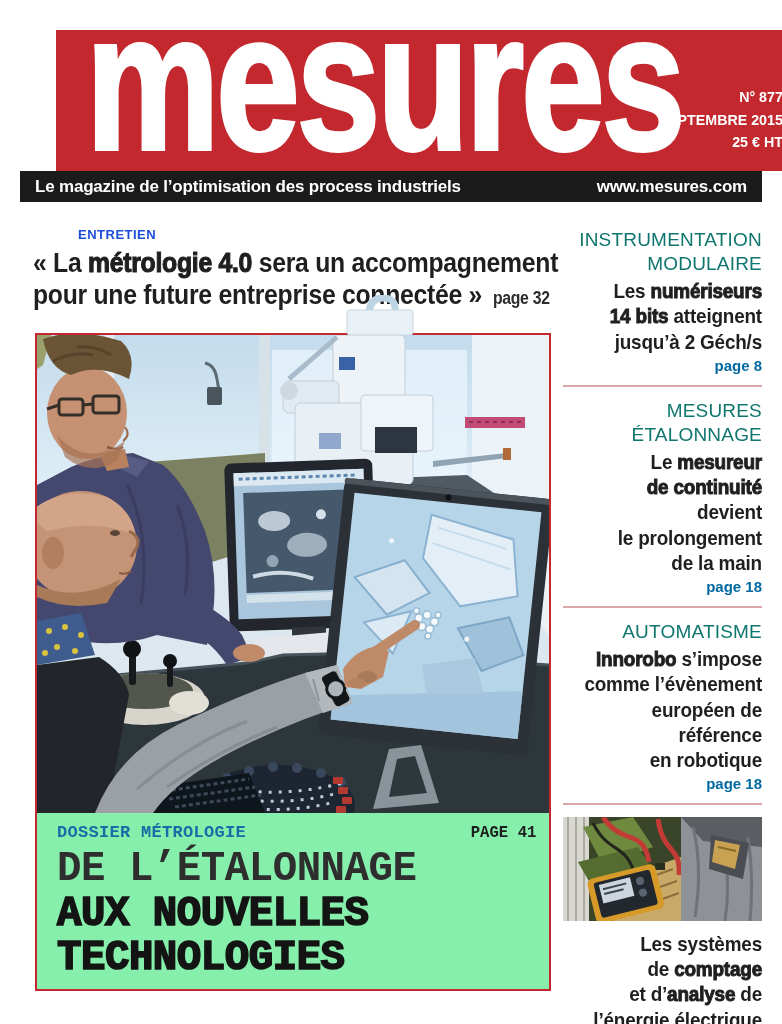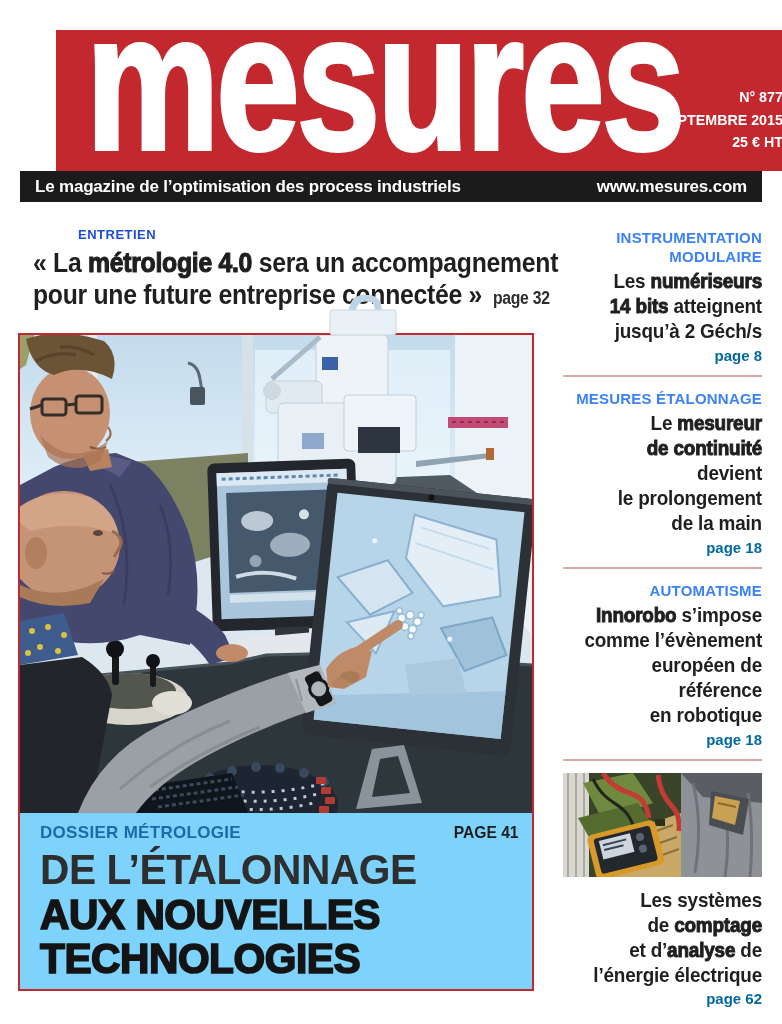--- a/index.html
+++ b/index.html
@@ -19,35 +19,35 @@
 
   
   .lead{position:absolute;left:33px;top:227px;width:530px;}
   .kicker{color:#1d4ed8;font-size:13px;font-weight:700;letter-spacing:.5px;margin-left:45px;}
   .lead-title{margin-top:5px;font-size:27.5px;line-height:1.15;font-weight:700;color:#1f1f1f;
               letter-spacing:-0.3px;transform:scaleX(.9);transform-origin:left top;white-space:nowrap;}
   .xb{-webkit-text-stroke:1.1px #1f1f1f;}
   .pg-inline{font-size:17.5px;margin-left:12px;-webkit-text-stroke:0;color:#2c2c2c;}
 
   
-  .feature{position:absolute;left:18px;top:333px;width:512px;height:654px;border:2px solid #c2282e;background:#7dd3fc;}
+  .feature{position:absolute;left:35px;top:333px;width:512px;height:654px;border:2px solid #c2282e;background:#86efac;font-family:Liberation Mono, monospace;}
   .scope-top{position:absolute;top:-40px;left:292px;width:102px;height:40px;display:block;}
   .photo{display:block;width:512px;height:478px;}
   .caption{padding:10px 13px 0 20px;}
   .cap-head{display:flex;justify-content:space-between;align-items:baseline;}
   .cap-kicker{font-size:17px;font-weight:700;color:#1a6ba6;letter-spacing:.3px;}
   .cap-page{font-size:17px;font-weight:700;color:#1d1d1d;transform:scaleX(.92);transform-origin:right center;}
   .dossier-title{margin-top:5px;}
   .dossier-line{font-size:42px;line-height:1.06;font-weight:700;letter-spacing:-0.5px;color:#2e2e2e;
                 transform:scaleX(.97);transform-origin:left top;}
   .dossier-line.heavy{color:#141414;-webkit-text-stroke:1.7px #141414;}
 
   
   .sidebar{position:absolute;left:563px;top:228px;width:199px;text-align:right;color:#1f1f1f;}
-  .sb-cat{margin:0;font-size:15px;font-weight:700;line-height:1.27;letter-spacing:.2px;color:#3b82f6;}
+  .sb-cat{margin:0;font-size:19px;font-weight:400;line-height:1.27;letter-spacing:.2px;color:#0f766e;}
   .sb-title{margin-top:2px;font-size:21px;line-height:1.2;font-weight:700;letter-spacing:-0.2px;
             transform:scaleX(.9);transform-origin:right top;}
   .b{-webkit-text-stroke:1px currentColor;}
   .sb-page{margin-top:3px;font-size:15px;font-weight:700;color:#0369a1;}
   .rule{border:none;border-top:2px solid #dba8a8;margin:11px 0 12px;}
   .sb-photo{display:block;width:199px;height:104px;margin:12px 0 10px;}
 </style>
 </head>
 <body>
 

